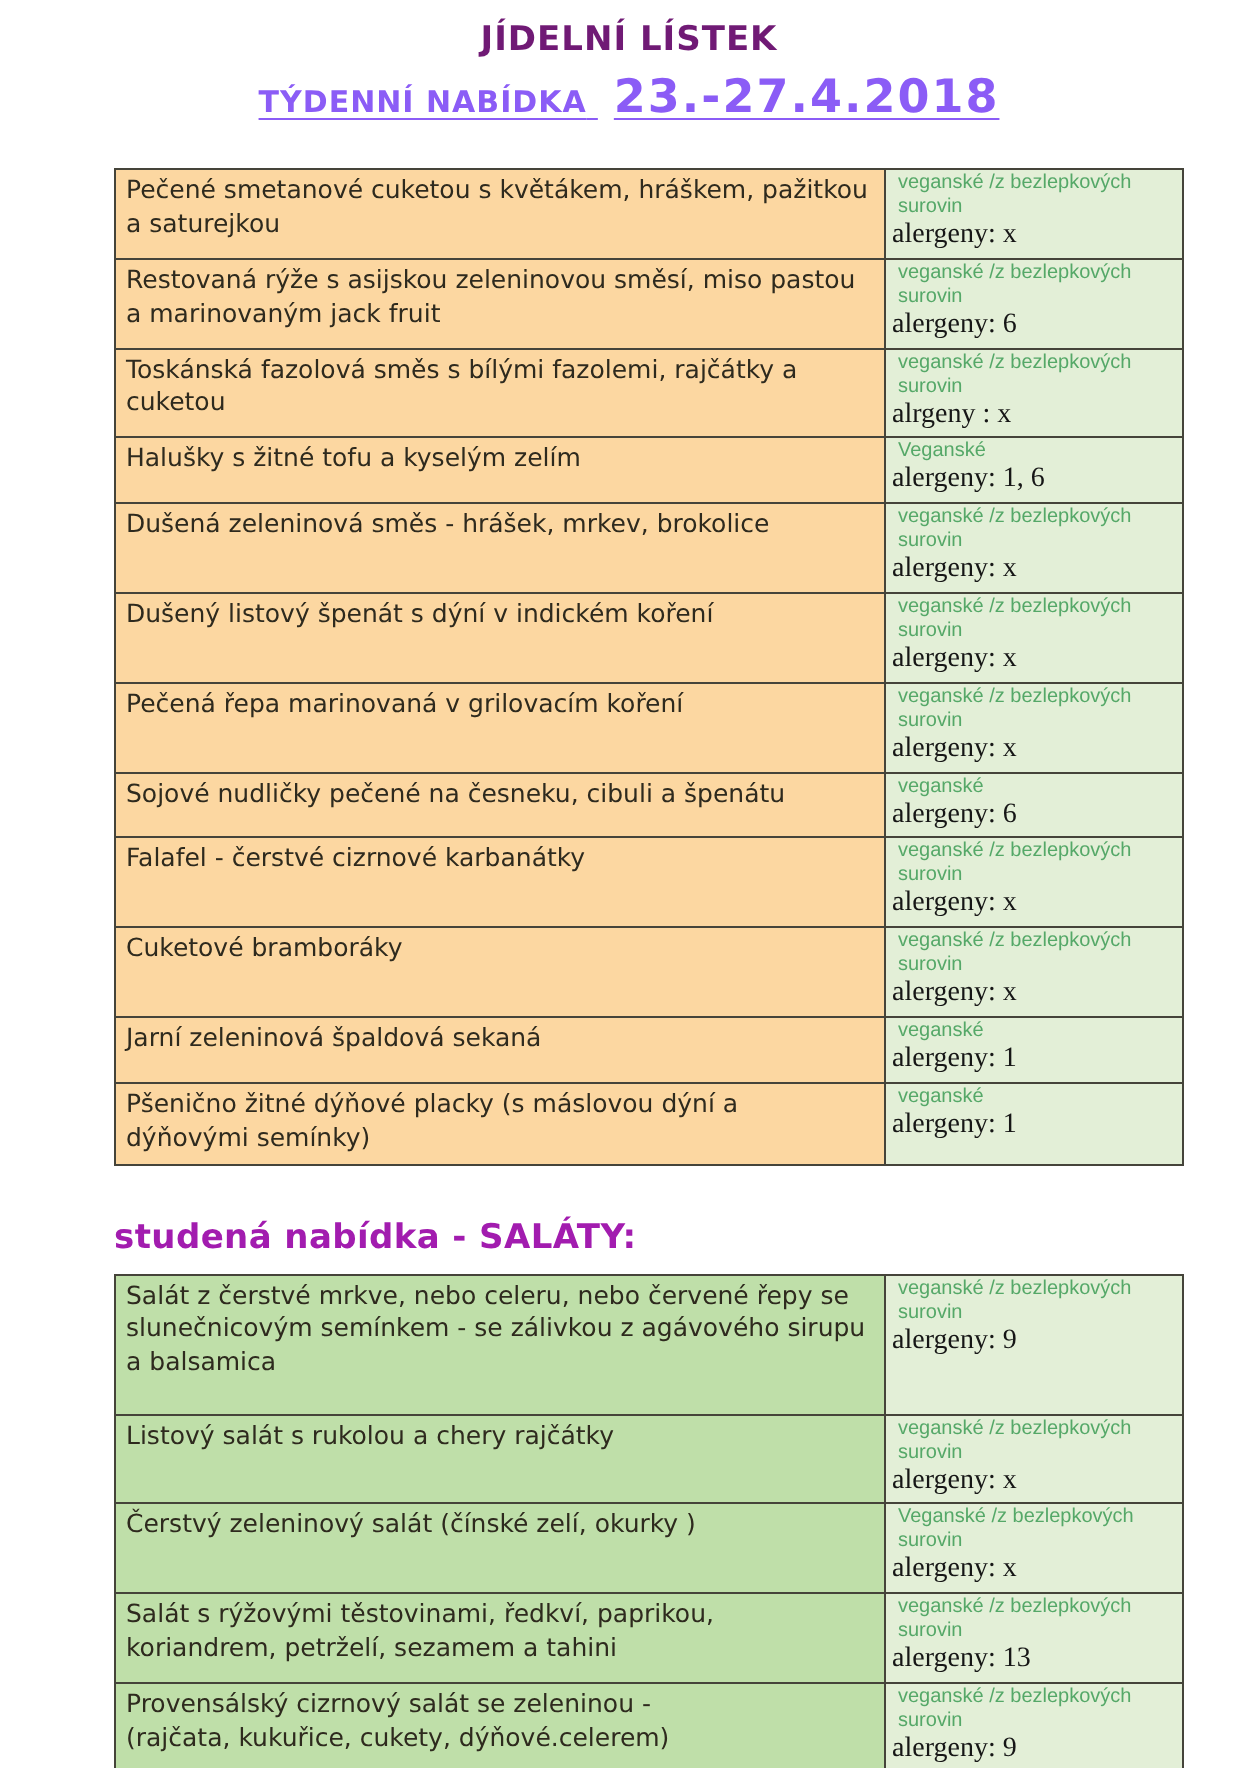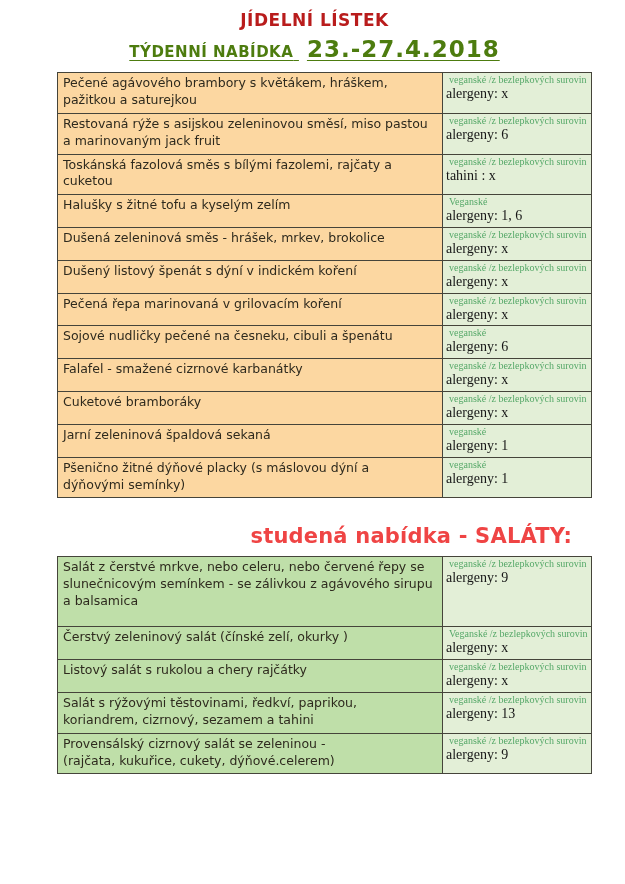--- a/index.html
+++ b/index.html
@@ -6,55 +6,55 @@
   body {
     width:625px; height:884px;
     font-family:"DejaVu Sans","Liberation Sans",sans-serif;
     -webkit-font-smoothing:antialiased;
   }
   .page { box-sizing:border-box; width:625px; height:884px; padding:8px 53px 0 57px; }
 
   
   .header { text-align:center; }
   .title {
-    font-size:17px; font-weight:bold; color:#b91c1c;
+    font-size:17px; font-weight:bold; color:#701a75;
     letter-spacing:0.5px; margin:2px 0 6px 0;
   }
   .subtitle {
-    color:#4d7c0f; font-weight:bold;
+    color:#8b5cf6; font-weight:bold;
     display:inline-block; text-decoration:underline;
-    text-underline-offset:3px; margin-bottom:4px;
+    text-underline-offset:3px; margin-bottom:16px;
   }
   .subtitle .subtitle-label { font-size:15px; letter-spacing:0.5px; }
   .subtitle .subtitle-dates { font-size:23px; letter-spacing:1px; margin-left:8px; }
 
   
   table { border-collapse:collapse; table-layout:fixed; width:515px; margin-top:6px; }
   td { border:1px solid #45443A; vertical-align:top; }
   td.dish {
     width:371px;
     padding:2px 8px 4px 5px;
     font-size:12.5px; line-height:1.35; color:#2E2A1E;
     white-space:pre-line;
   }
   td.diet { width:142px; padding:1px 3px 2px 3px; background:#E3EFD7; }
   .diet-label {
-    font-family:Liberation Serif, serif;
+    font-family:Liberation Sans, sans-serif;
     font-size:10px; line-height:1.2; color:#55A868; padding-left:3px;
   }
   .allergens {
     font-family:"Liberation Serif","DejaVu Serif",serif;
     font-size:14px; line-height:1.2; color:#161616;
   }
 
   .menu-table td.dish { background:#FCD7A1; }
   .menu-table tr { height:26px; }
 
   .salads-heading {
-    text-align:right; font-size:21px; font-weight:bold; color:#ef4444;
+    text-align:left; font-size:17px; font-weight:bold; color:#a21caf;
     margin:26px 0 8px 0; letter-spacing:0.2px;
   }
   .salads-table td.dish { background:#BFDFA9; }
   .salads-table tr { height:27px; }
   .salads-table tr.tall-row { height:70px; }
 </style>
 </head>
 <body>
 
 <div class="page">
@@ -63,40 +63,40 @@
     <div class="title">JÍDELNÍ LÍSTEK</div>
     <div class="subtitle">
       <span class="subtitle-label">TÝDENNÍ NABÍDKA</span>
       <span class="subtitle-dates">23.-27.4.2018</span>
     </div>
   </div>
 
   <table class="menu-table">
     <tbody>
   <tr>
-    <td class="dish">Pečené agávového brambory s květákem, hráškem, pažitkou a saturejkou</td>
+    <td class="dish">Pečené smetanové cuketou s květákem, hráškem, pažitkou a saturejkou</td>
     <td class="diet">
       <div class="diet-label">veganské /z bezlepkových surovin</div>
       <div class="allergens">alergeny: x</div>
     </td>
   </tr>
 
   <tr>
     <td class="dish">Restovaná rýže s asijskou zeleninovou směsí, miso pastou a marinovaným jack fruit</td>
     <td class="diet">
       <div class="diet-label">veganské /z bezlepkových surovin</div>
       <div class="allergens">alergeny: 6</div>
     </td>
   </tr>
 
   <tr>
-    <td class="dish">Toskánská fazolová směs s bílými fazolemi, rajčaty a cuketou</td>
-    <td class="diet">
-      <div class="diet-label">veganské /z bezlepkových surovin</div>
-      <div class="allergens">tahini : x</div>
+    <td class="dish">Toskánská fazolová směs s bílými fazolemi, rajčátky a cuketou</td>
+    <td class="diet">
+      <div class="diet-label">veganské /z bezlepkových surovin</div>
+      <div class="allergens">alrgeny : x</div>
     </td>
   </tr>
 
   <tr>
     <td class="dish">Halušky s žitné tofu a kyselým zelím</td>
     <td class="diet">
       <div class="diet-label">Veganské</div>
       <div class="allergens">alergeny: 1, 6</div>
     </td>
   </tr>
@@ -127,21 +127,21 @@
 
   <tr>
     <td class="dish">Sojové nudličky pečené na česneku, cibuli a špenátu</td>
     <td class="diet">
       <div class="diet-label">veganské</div>
       <div class="allergens">alergeny: 6</div>
     </td>
   </tr>
 
   <tr>
-    <td class="dish">Falafel - smažené cizrnové karbanátky</td>
+    <td class="dish">Falafel - čerstvé cizrnové karbanátky</td>
     <td class="diet">
       <div class="diet-label">veganské /z bezlepkových surovin</div>
       <div class="allergens">alergeny: x</div>
     </td>
   </tr>
 
   <tr>
     <td class="dish">Cuketové bramboráky</td>
     <td class="diet">
       <div class="diet-label">veganské /z bezlepkových surovin</div>
@@ -173,37 +173,37 @@
     <tbody>
   <tr class="tall-row">
     <td class="dish">Salát z čerstvé mrkve, nebo celeru, nebo červené řepy se slunečnicovým semínkem - se zálivkou z agávového sirupu a balsamica</td>
     <td class="diet">
       <div class="diet-label">veganské /z bezlepkových surovin</div>
       <div class="allergens">alergeny: 9</div>
     </td>
   </tr>
 
   <tr>
+    <td class="dish">Listový salát s rukolou a chery rajčátky</td>
+    <td class="diet">
+      <div class="diet-label">veganské /z bezlepkových surovin</div>
+      <div class="allergens">alergeny: x</div>
+    </td>
+  </tr>
+
+  <tr>
     <td class="dish">Čerstvý zeleninový salát (čínské zelí, okurky )</td>
     <td class="diet">
       <div class="diet-label">Veganské /z bezlepkových surovin</div>
       <div class="allergens">alergeny: x</div>
     </td>
   </tr>
 
   <tr>
-    <td class="dish">Listový salát s rukolou a chery rajčátky</td>
-    <td class="diet">
-      <div class="diet-label">veganské /z bezlepkových surovin</div>
-      <div class="allergens">alergeny: x</div>
-    </td>
-  </tr>
-
-  <tr>
-    <td class="dish">Salát s rýžovými těstovinami, ředkví, paprikou, koriandrem, cizrnový, sezamem a tahini</td>
+    <td class="dish">Salát s rýžovými těstovinami, ředkví, paprikou, koriandrem, petrželí, sezamem a tahini</td>
     <td class="diet">
       <div class="diet-label">veganské /z bezlepkových surovin</div>
       <div class="allergens">alergeny: 13</div>
     </td>
   </tr>
 
   <tr>
     <td class="dish">Provensálský cizrnový salát se zeleninou -
 (rajčata, kukuřice, cukety, dýňové.celerem)</td>
     <td class="diet">

